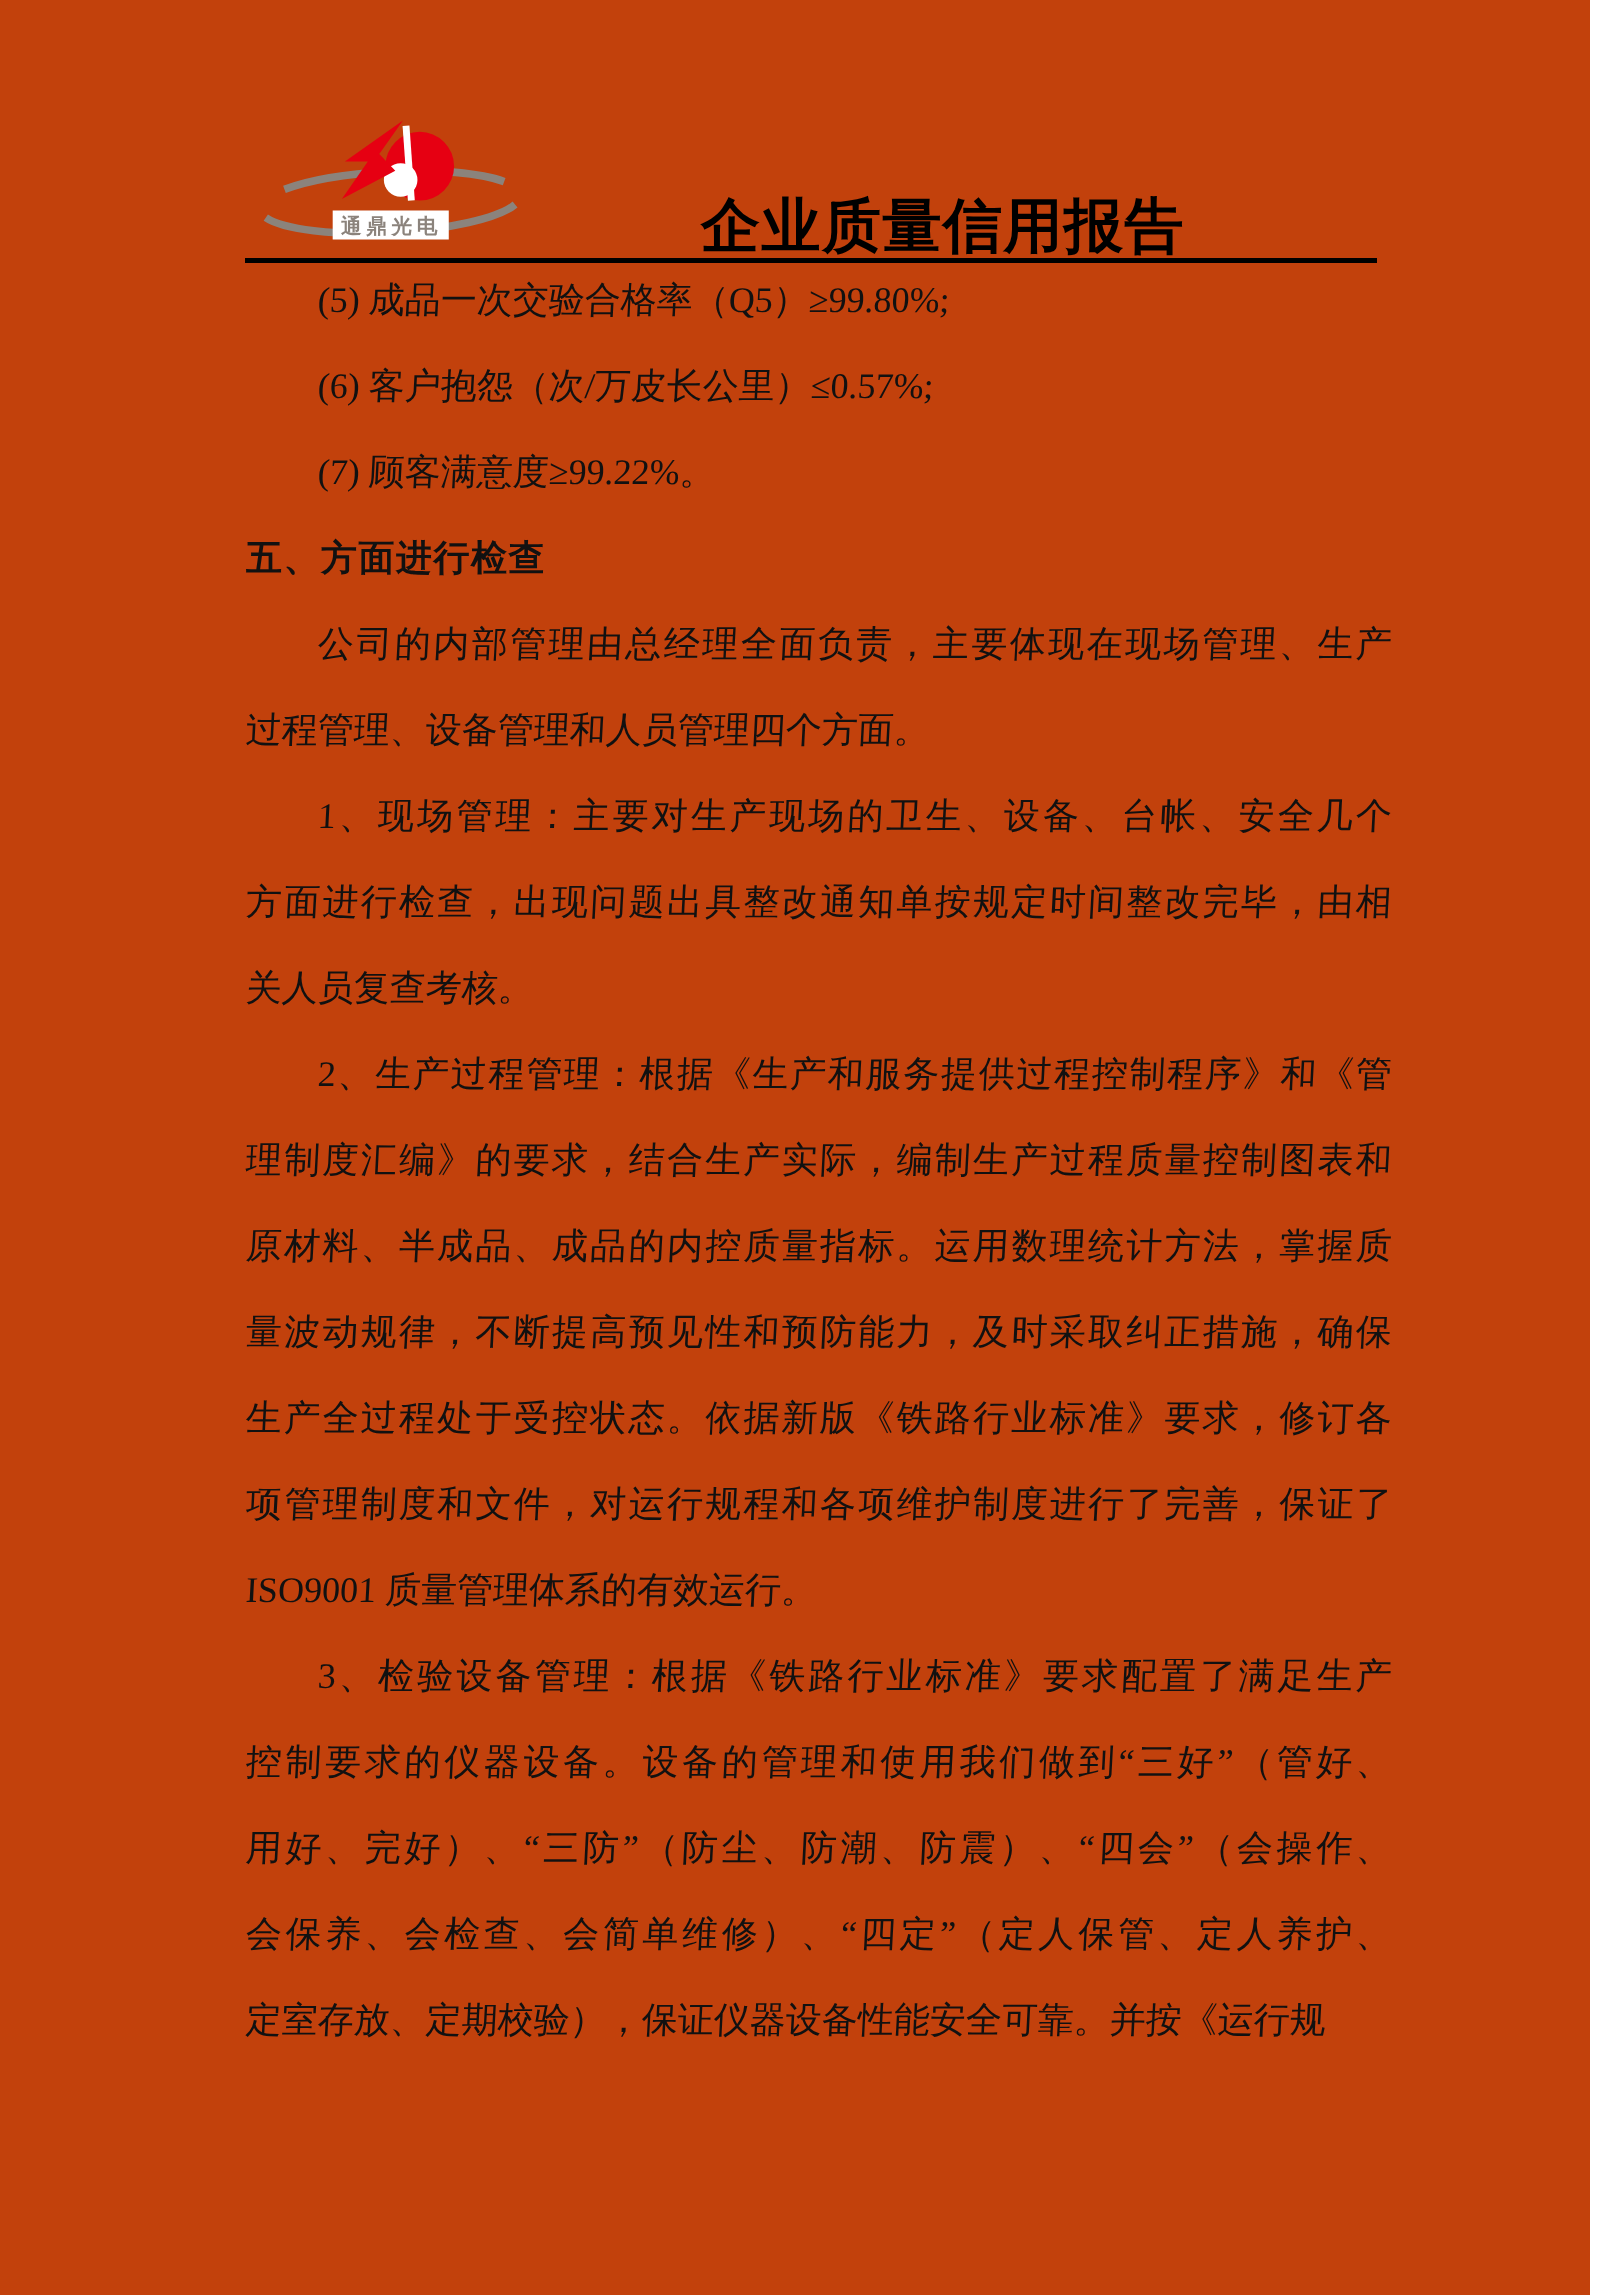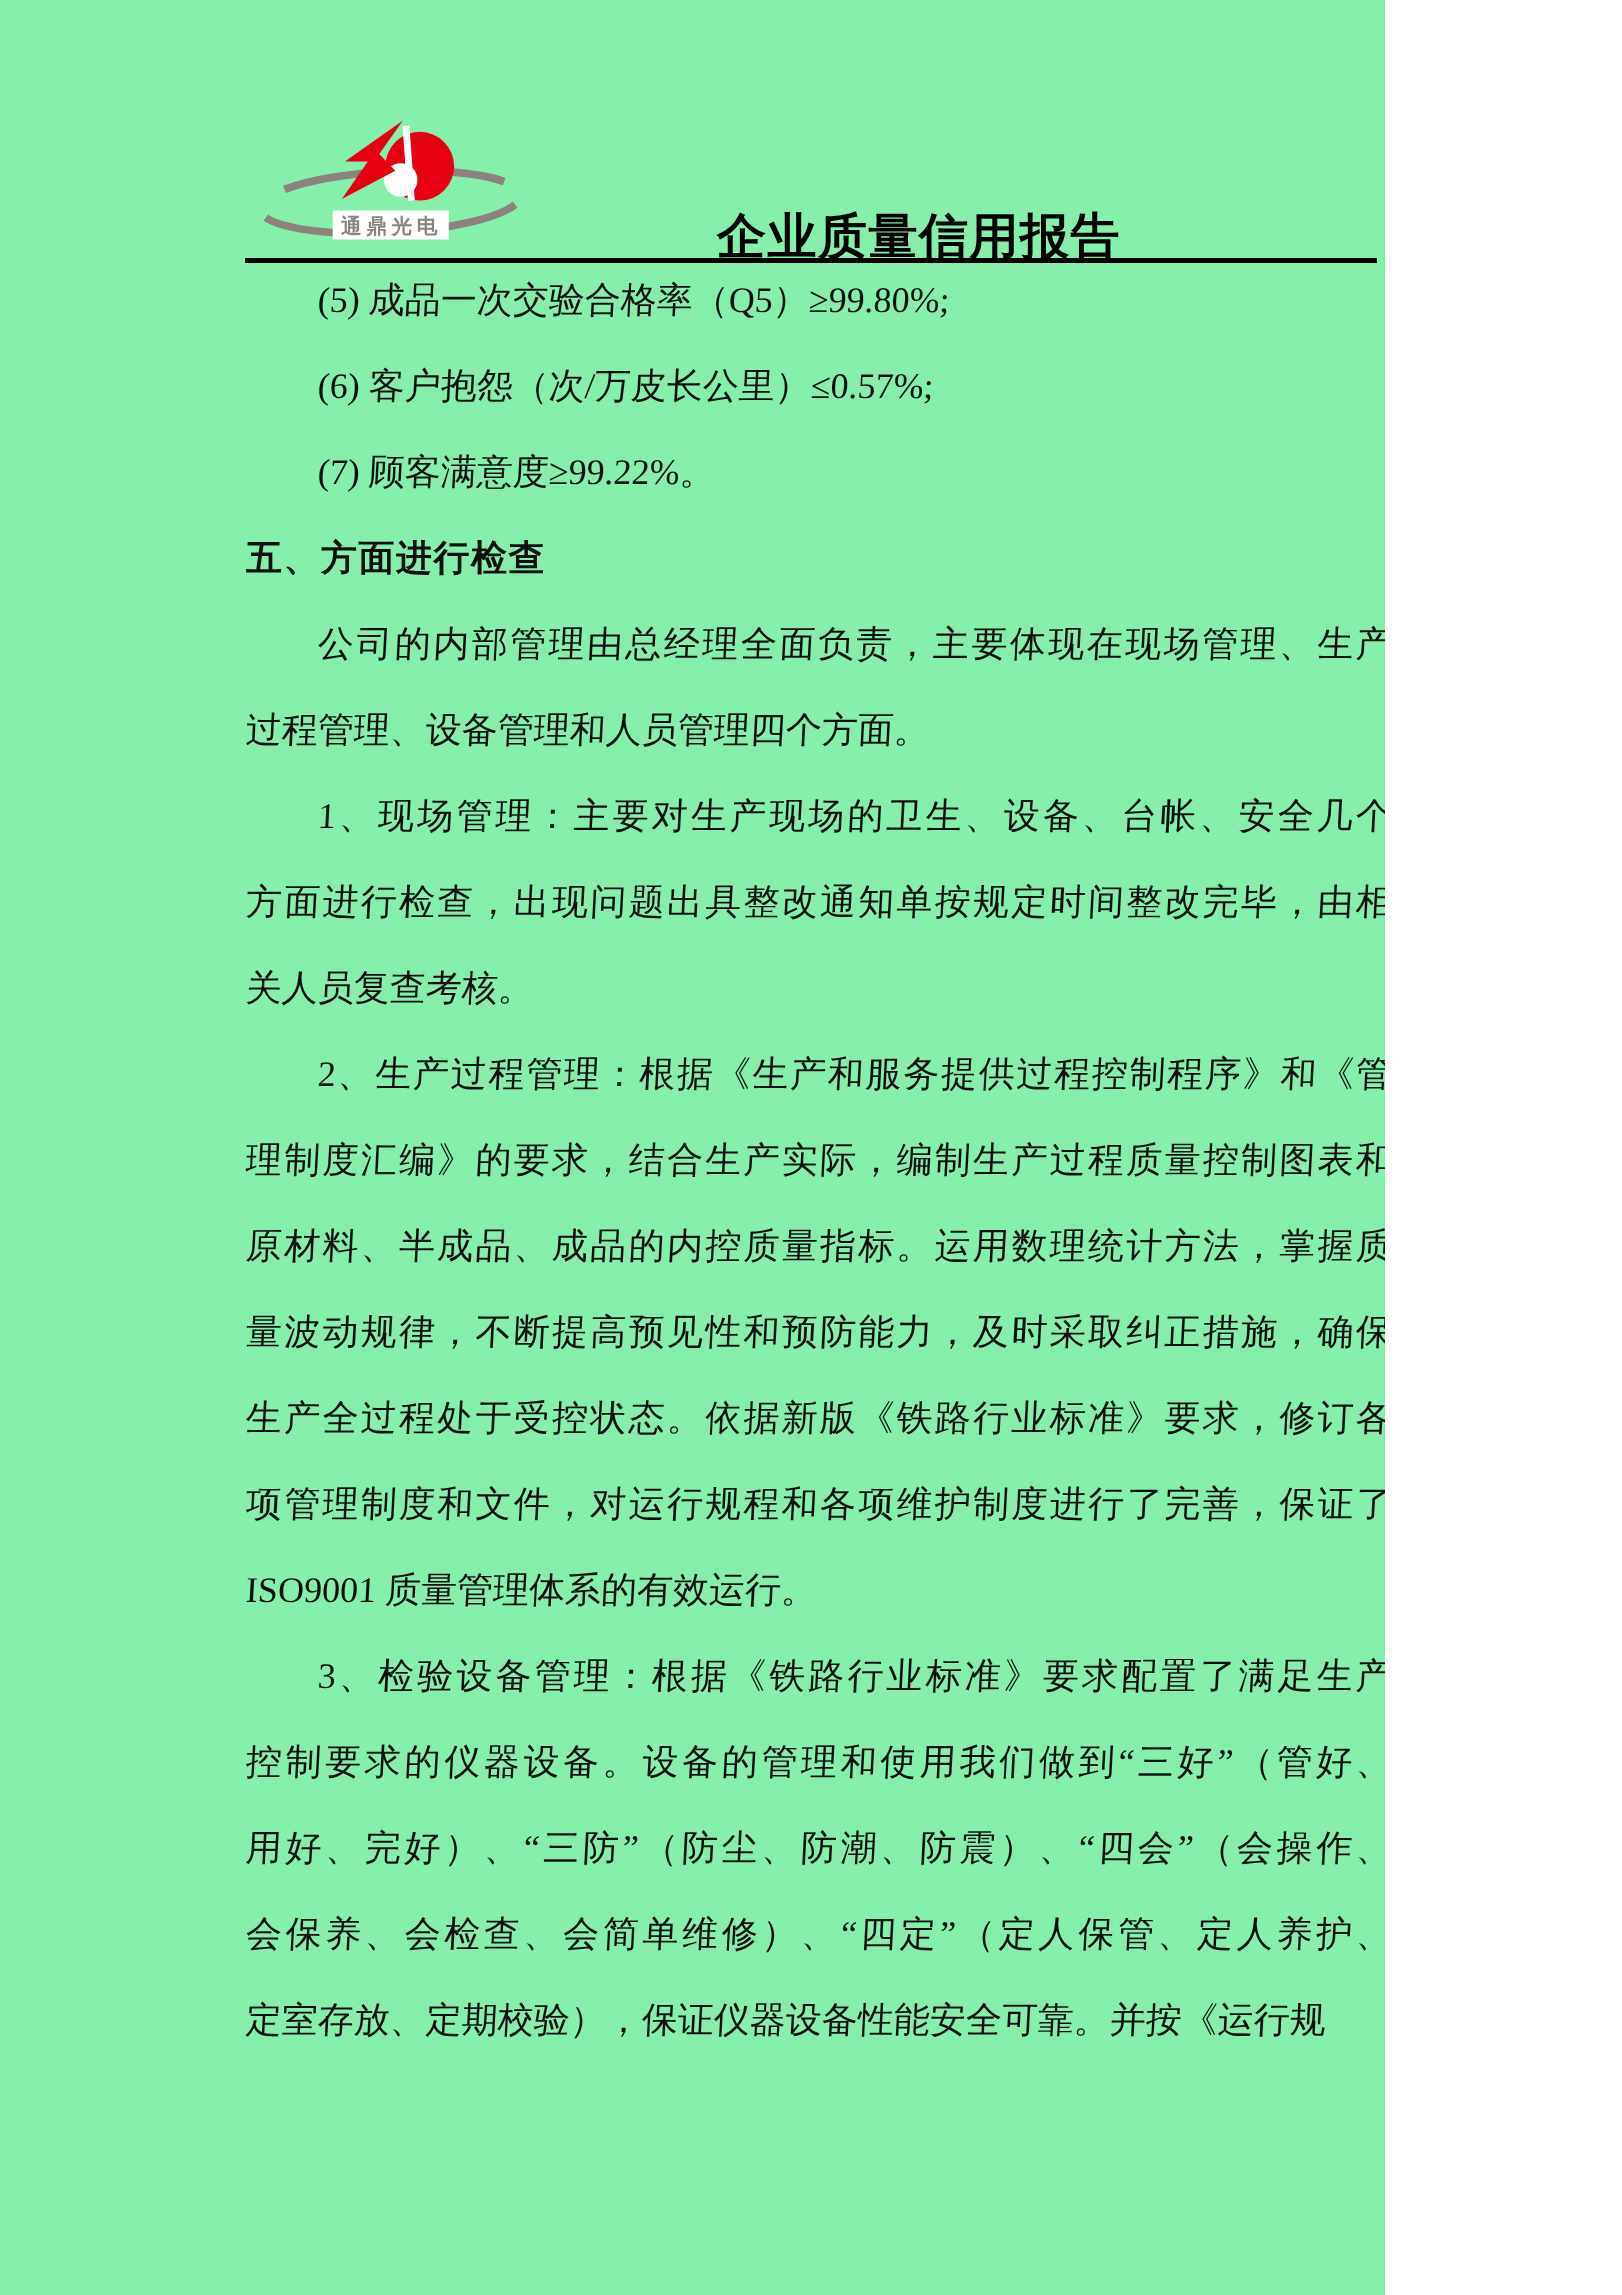--- a/index.html
+++ b/index.html
@@ -1,24 +1,24 @@
 <!DOCTYPE html>
 <html style="font-size:12.2px"><head>
 <meta charset="utf-8">
 <style>
   html,body{margin:0;padding:0;background:#ffffff;}
   .page{
-    position:relative;width:1385px;height:2295px;background:#86efac;overflow:hidden;
-    font-family:"Liberation Serif","DejaVu Serif",serif;color:#111111;
+    position:relative;width:1542px;height:2295px;background:#c2410c;overflow:hidden;
+    font-family:"Liberation Serif","DejaVu Serif",serif;color:#111111;padding-left:48px;
   }
   .logo{position:absolute;left:253px;top:99px;width:306px;height:168px;}
   .logo svg{display:block;width:100%;height:100%;}
   .title{
-    position:absolute;left:701px;top:194px;margin:16px;
-    font-size:49px;font-weight:700;letter-spacing:1.5px;line-height:1.1;
+    position:absolute;left:701px;top:194px;margin:0;
+    font-size:59px;font-weight:700;letter-spacing:1.5px;line-height:1.1;
     color:#000000;white-space:nowrap;
   }
   .rule{position:absolute;left:245px;top:258px;width:1132px;height:4.6px;background:#000000;}
   .doc-body{position:absolute;left:246px;top:257px;width:1146px;}
   .line{
     line-height:86px;font-size:36px;color:#111111;
     transform:skewX(-3deg);transform-origin:0 50%;
   }
   .line.item{padding-left:72px;}
   .line.heading{font-weight:700;transform:none;letter-spacing:1.5px;}

